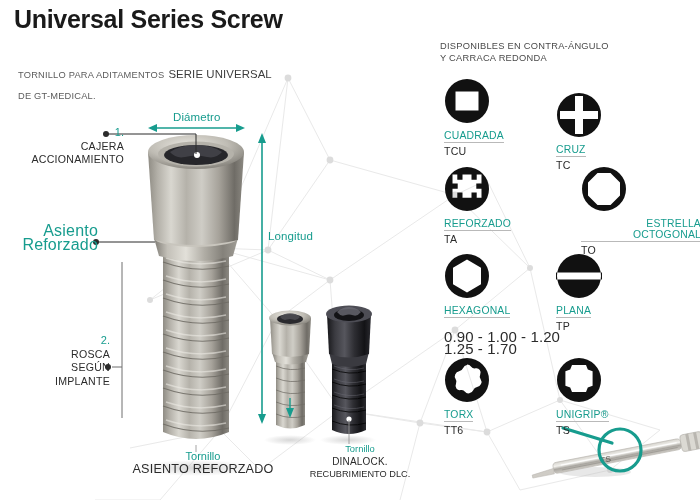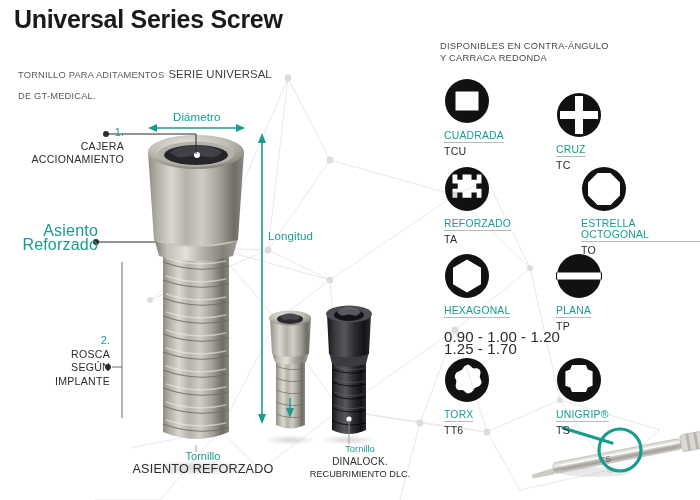--- a/index.html
+++ b/index.html
@@ -55,21 +55,21 @@
   #cap-dinalock{left:300px;top:443px;width:120px;}
   #cap-dinalock .t1{font-size:9.4px;color:#179c8e;}
   #cap-dinalock .t2{font-size:10px;color:#2b2b2b;}
   #cap-dinalock .t3{font-size:9.2px;color:#2b2b2b;display:block;}
 
   
   .drive{position:absolute;z-index:7;width:120px;}
   .drive .ic{display:block;}
   .drive .nm{
     display:inline-block;font-size:10.4px;color:#179c8e;letter-spacing:.2px;
-    border-bottom:1.4px solid #b9b9b9;padding-bottom:1px;margin-top:6px;
+    border-bottom:1.4px solid #b9b9b9;padding-bottom:1px;margin-top:6px;text-align:right;
   }
   .drive .cd{display:block;font-size:10.6px;color:#2b2b2b;margin-top:2px;letter-spacing:.2px;}
   .drive .sz{display:block;font-size:15px;color:#2b2b2b;line-height:11.5px;margin-top:13px;letter-spacing:.1px;}
 
   #drv-cuadrada{left:444px;top:78px;}
   #drv-cruz   {left:556px;top:92px;}
   #drv-dinalock{left:444px;top:166px;}
   #drv-estrella{left:556px;top:166px;margin-left:25px;}
   #drv-hexagonal{left:444px;top:253px;}
   #drv-plana  {left:556px;top:253px;}

